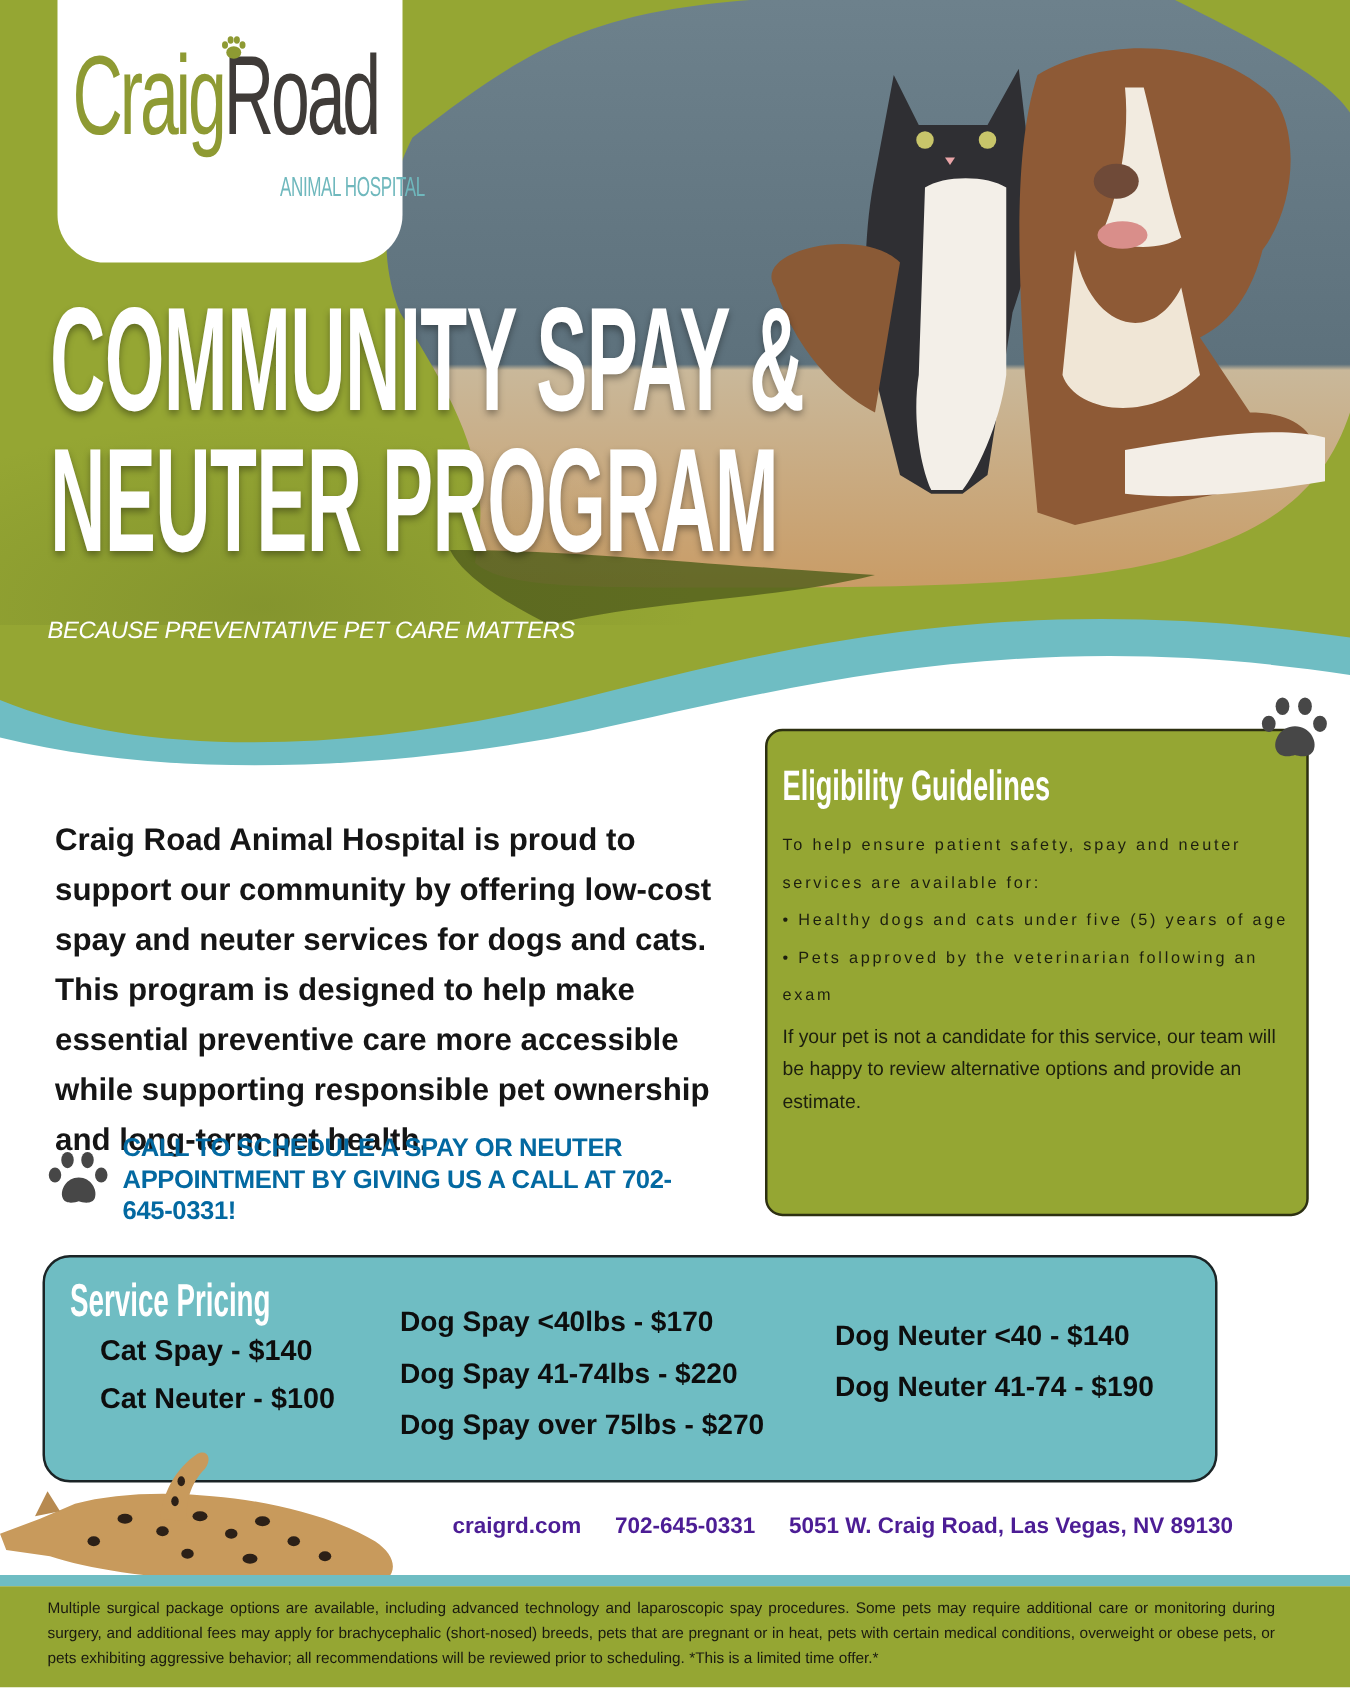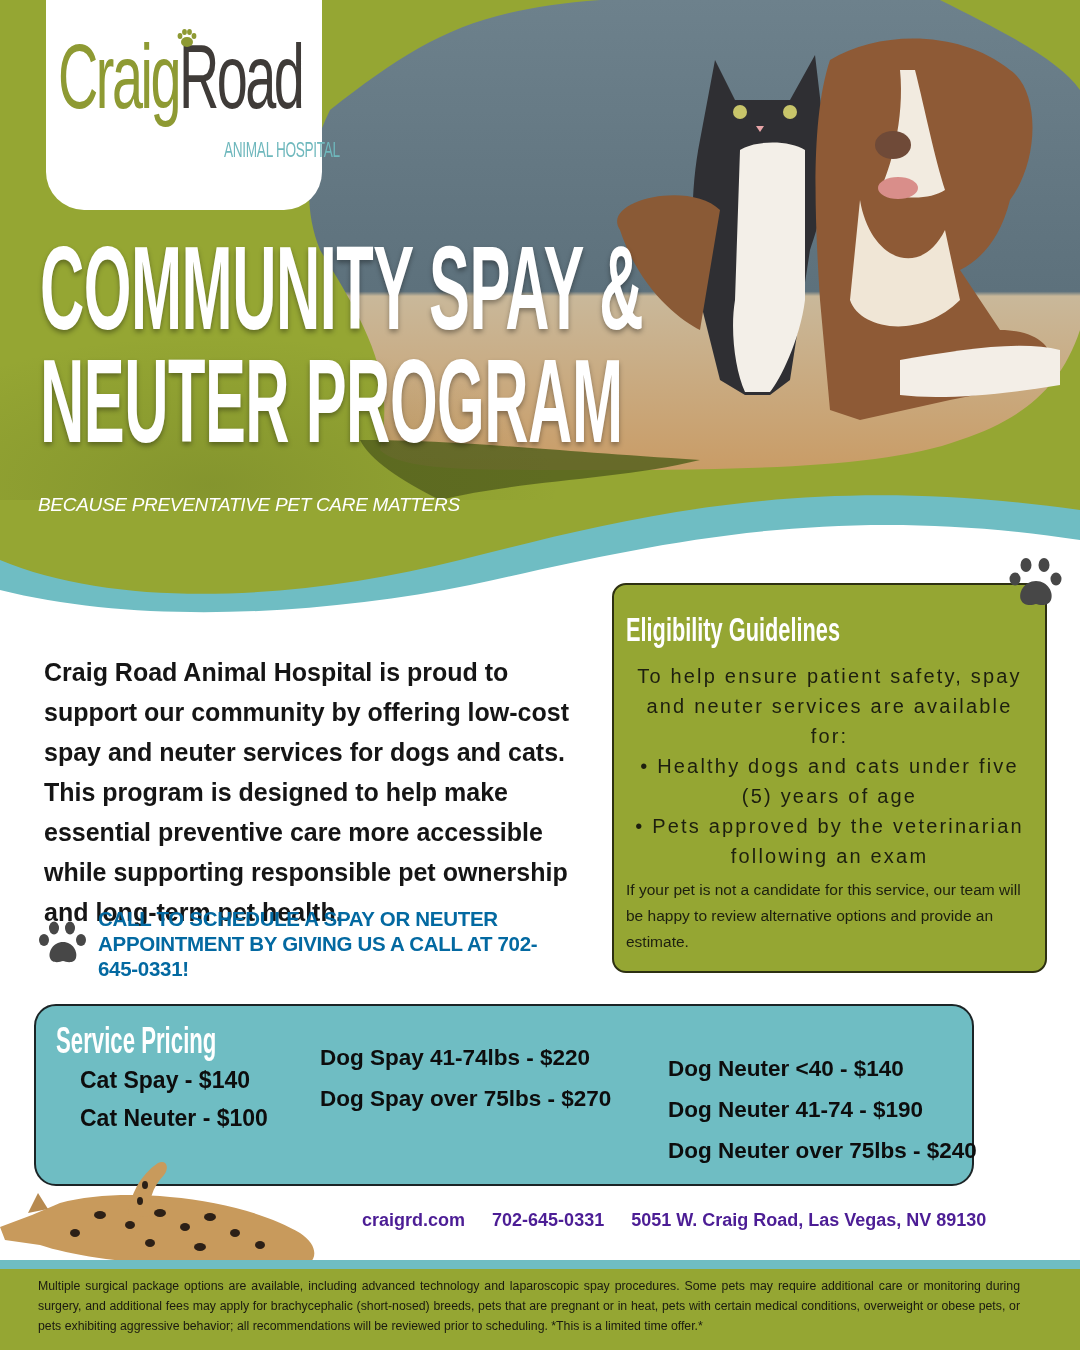--- a/index.html
+++ b/index.html
@@ -44,21 +44,21 @@
   .elig {
     position: absolute; left: 612px; top: 583px; width: 435px; height: 390px;
     background: #95a633; border: 2px solid #2d3011; border-radius: 14px;
     padding: 24px 12px 0 12px; color: #1d1f0f;
   }
   .elig-title {
     color: #ffffff; font-size: 34px; font-weight: 700; line-height: 40px;
     transform: scaleX(0.64); transform-origin: left top; white-space: nowrap;
     margin-bottom: 12px;
   }
-  .elig-body { font-size: 20px; letter-spacing: 2.2px; line-height: 30px; text-align: center; }
+  .elig-body { font-size: 13px; letter-spacing: 2.2px; line-height: 30px; }
   .elig-note { font-size: 15.5px; line-height: 26px; margin-top: 6px; letter-spacing: 0; }
 
   .intro {
     position: absolute; left: 44px; top: 652px; width: 560px;
     font-size: 25px; font-weight: 700; line-height: 40px; color: #151515;
   }
   .cta { position: absolute; left: 38px; top: 906px; }
   .cta-text {
     position: absolute; left: 60px; top: 0; width: 470px;
     color: #0369a1; font-weight: 700; font-size: 20.5px; line-height: 25px;
@@ -192,27 +192,27 @@
   <ellipse cx="48" cy="24" rx="5.5" ry="6.5" fill="#474747"></ellipse>
 </svg>
 
 <div class="pricing">
   <div class="pricing-title">Service Pricing</div>
   <div class="price-col col-cat">
     <div class="pi">Cat Spay - $140</div>
     <div class="pi">Cat Neuter - $100</div>
   </div>
   <div class="price-col col-dogspay">
+    <div class="pi">Dog Spay &lt;40lbs - $170</div>
     <div class="pi">Dog Spay 41-74lbs - $220</div>
     <div class="pi">Dog Spay over 75lbs - $270</div>
   </div>
   <div class="price-col col-dogneuter">
     <div class="pi">Dog Neuter &lt;40 - $140</div>
     <div class="pi">Dog Neuter 41-74 - $190</div>
-    <div class="pi">Dog Neuter over 75lbs - $240</div>
   </div>
 </div>
 
 <svg class="cat-photo" width="330" height="115" viewBox="0 0 330 115">
   <path d="M0 72 L 32 60 L 60 48 C 90 40, 130 38, 170 42 C 220 46, 270 60, 300 78 C 315 88, 318 100, 310 108 L 170 108 C 120 108, 70 100, 40 90 L 5 85 Z" fill="#c89a5c"></path>
   <path d="M128 60 C 130 40, 140 20, 158 8 C 166 4, 170 12, 164 20 C 152 32, 148 48, 150 62 Z" fill="#c89a5c"></path>
   <path d="M28 58 L 38 38 L 48 54 Z" fill="#b78a50"></path>
   <g fill="#2c2017">
     <ellipse cx="100" cy="60" rx="6" ry="4"></ellipse>
       <ellipse cx="130" cy="70" rx="5" ry="4"></ellipse>

